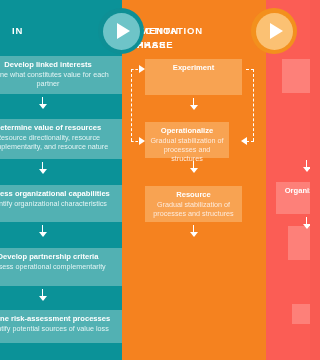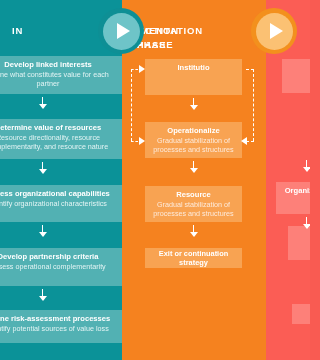--- a/index.html
+++ b/index.html
@@ -56,21 +56,21 @@
 
   
   #box-interests{left:-26px;top:56px;width:148px;height:38px;}
   #box-resources{left:-26px;top:119px;width:148px;height:40px;}
   #box-capabilities{left:-26px;top:185px;width:148px;height:37px;}
   #box-criteria{left:-26px;top:248px;width:148px;height:38px;}
   #box-risk{left:-26px;top:310px;width:148px;height:33px;}
 
   
   #box-experiment{left:145px;top:59px;width:97px;height:36px;}
-  #box-operationalize{left:145px;top:122px;width:97px;height:36px;}
+  #box-operationalize{left:145px;top:122px;width:84px;height:36px;}
   #box-evaluate{left:145px;top:186px;width:97px;height:36px;}
   #box-exit{left:145px;top:248px;width:97px;height:20px;
     display:flex;align-items:center;justify-content:center;}
   #box-exit .bt{font-size:7.4px;}
 
   
   #box-routinize{left:282px;top:59px;width:84px;height:34px;}
   #box-institutionalize{left:276px;top:182px;width:84px;height:32px;}
   #box-consolidate{left:288px;top:226px;width:84px;height:34px;}
   #box-embed{left:292px;top:304px;width:84px;height:20px;
@@ -186,36 +186,33 @@
   <div class="arrow small" id="arr-l3">
     <div class="stem"></div>
     <div class="head"></div>
   </div>
   <div class="arrow small" id="arr-l4">
     <div class="stem"></div>
     <div class="head"></div>
   </div>
 
   <div class="box o-box" id="box-experiment">
-    <span class="bt">Institutio</span>
+    <span class="bt">Experiment</span>
   </div>
 
   <div class="box o-box" id="box-operationalize">
     <span class="bt">Operationalize</span>
     <span class="bs">Gradual stabilization of processes and structures</span>
   </div>
 
   <div class="box o-box" id="box-evaluate">
     <span class="bt">Resource</span>
     <span class="bs">Gradual stabilization of processes and structures</span>
   </div>
 
-  <div class="box o-box" id="box-exit">
-    <span class="bt">Exit or continuation strategy</span>
-  </div>
 
   <div class="arrow small" id="arr-m1">
     <div class="stem"></div>
     <div class="head"></div>
   </div>
   <div class="arrow small" id="arr-m2">
     <div class="stem"></div>
     <div class="head"></div>
   </div>
   <div class="arrow small" id="arr-m3">

